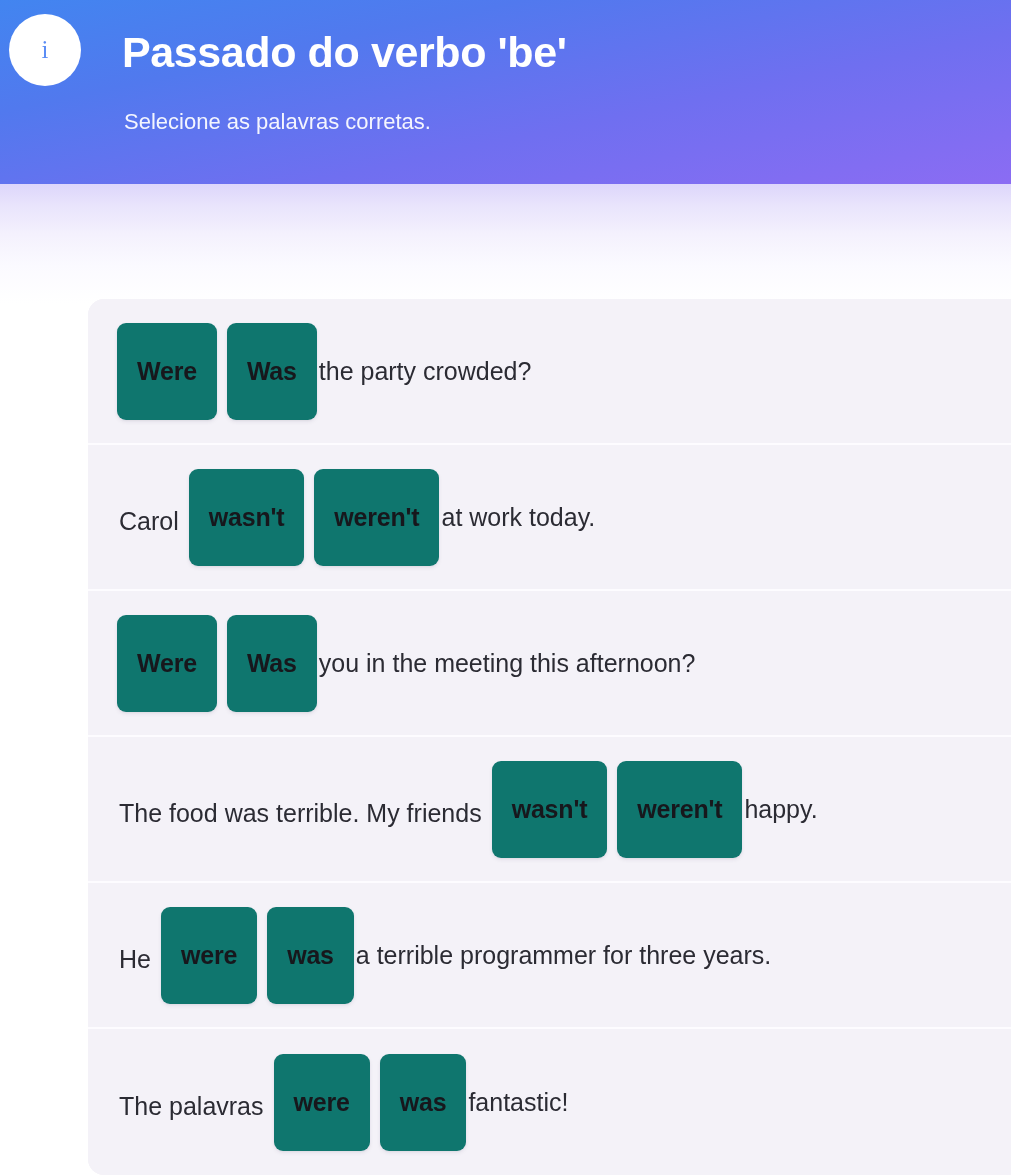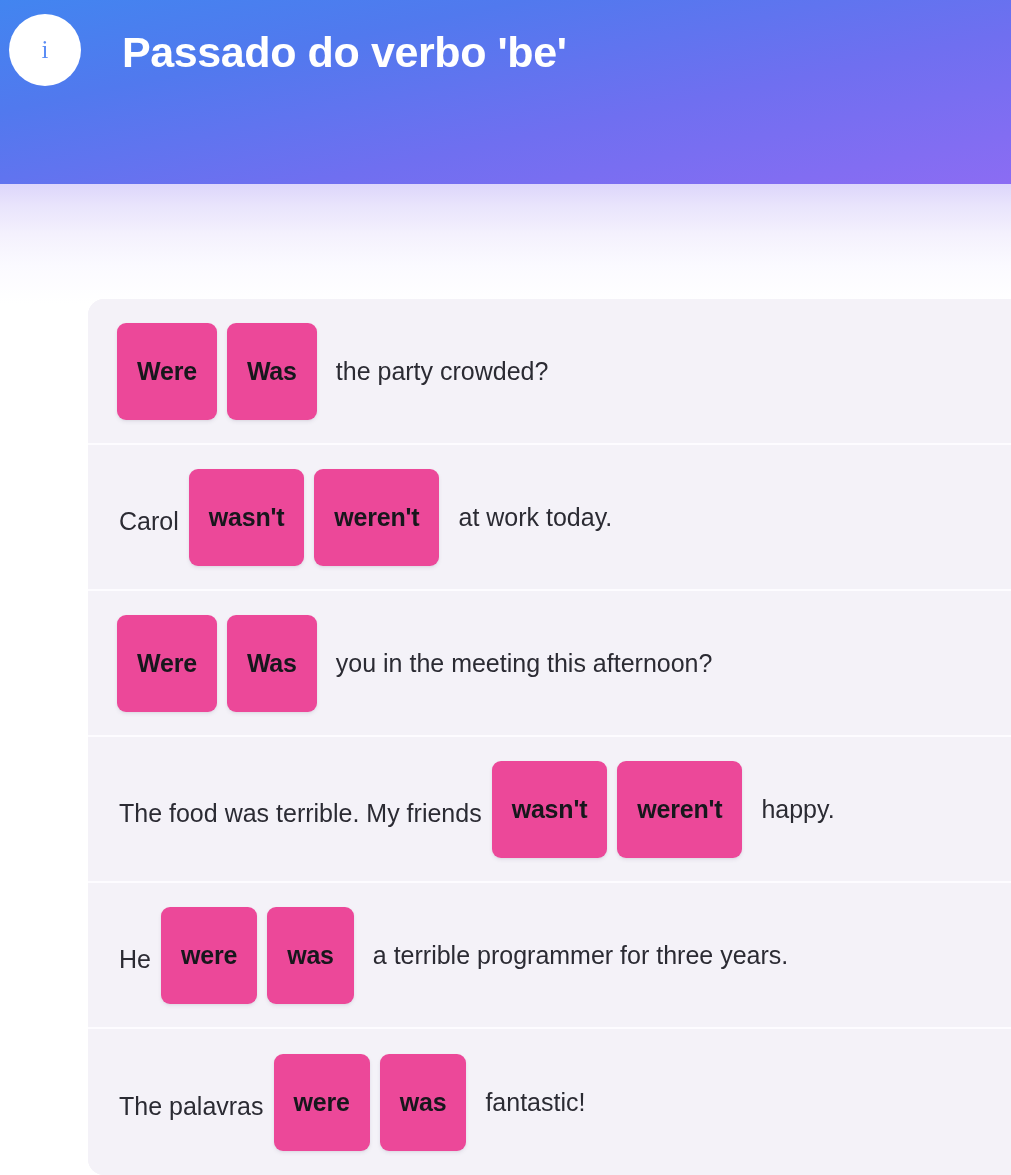--- a/index.html
+++ b/index.html
@@ -129,44 +129,45 @@
   .q-text.trail { }
 
   .chip {
     display: inline-flex;
     align-items: center;
     justify-content: center;
     min-width: 77px;
     height: 97px;
     padding: 0 20px;
     margin-right: 10px;
-    background: #ec4899;
+    background: #0f766e;
     border: none;
     border-radius: 9px;
     box-shadow: 0 2px 4px rgba(40,30,70,0.07), 0 1px 2px rgba(40,30,70,0.05);
     font-family: inherit;
     font-size: 25px;
     font-weight: bold;
     color: #17171c;
     letter-spacing: -0.2px;
     cursor: pointer;
   }
-  .chip:last-of-type { margin-right: 17px; }
+  .chip:last-of-type { margin-right: 0; }
 </style>
 </head>
 <body>
 
 <div class="header">
 
   <div class="info-badge">
     <span class="glyph">i</span>
   </div>
 
   <div class="header-title">Passado do verbo 'be'</div>
 
+  <div class="header-subtitle">Selecione as palavras corretas.</div>
 </div>
 
 <div class="fade-band"></div>
 <div class="page-bg"></div>
 
 <div class="card" id="exercise-card">
     <div class="q-row">
       <div class="q-line">
         <button class="chip">Were</button>
         <button class="chip">Was</button>

